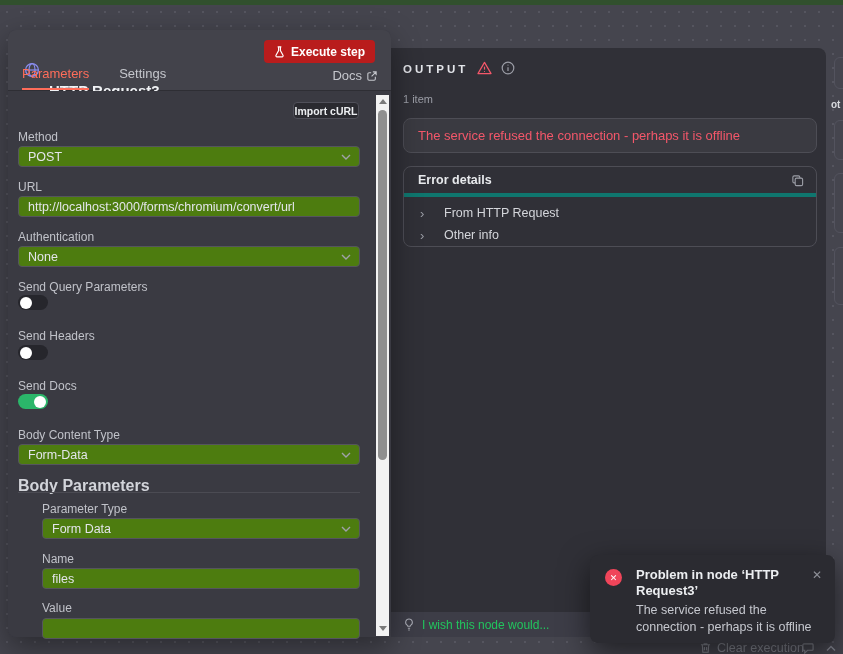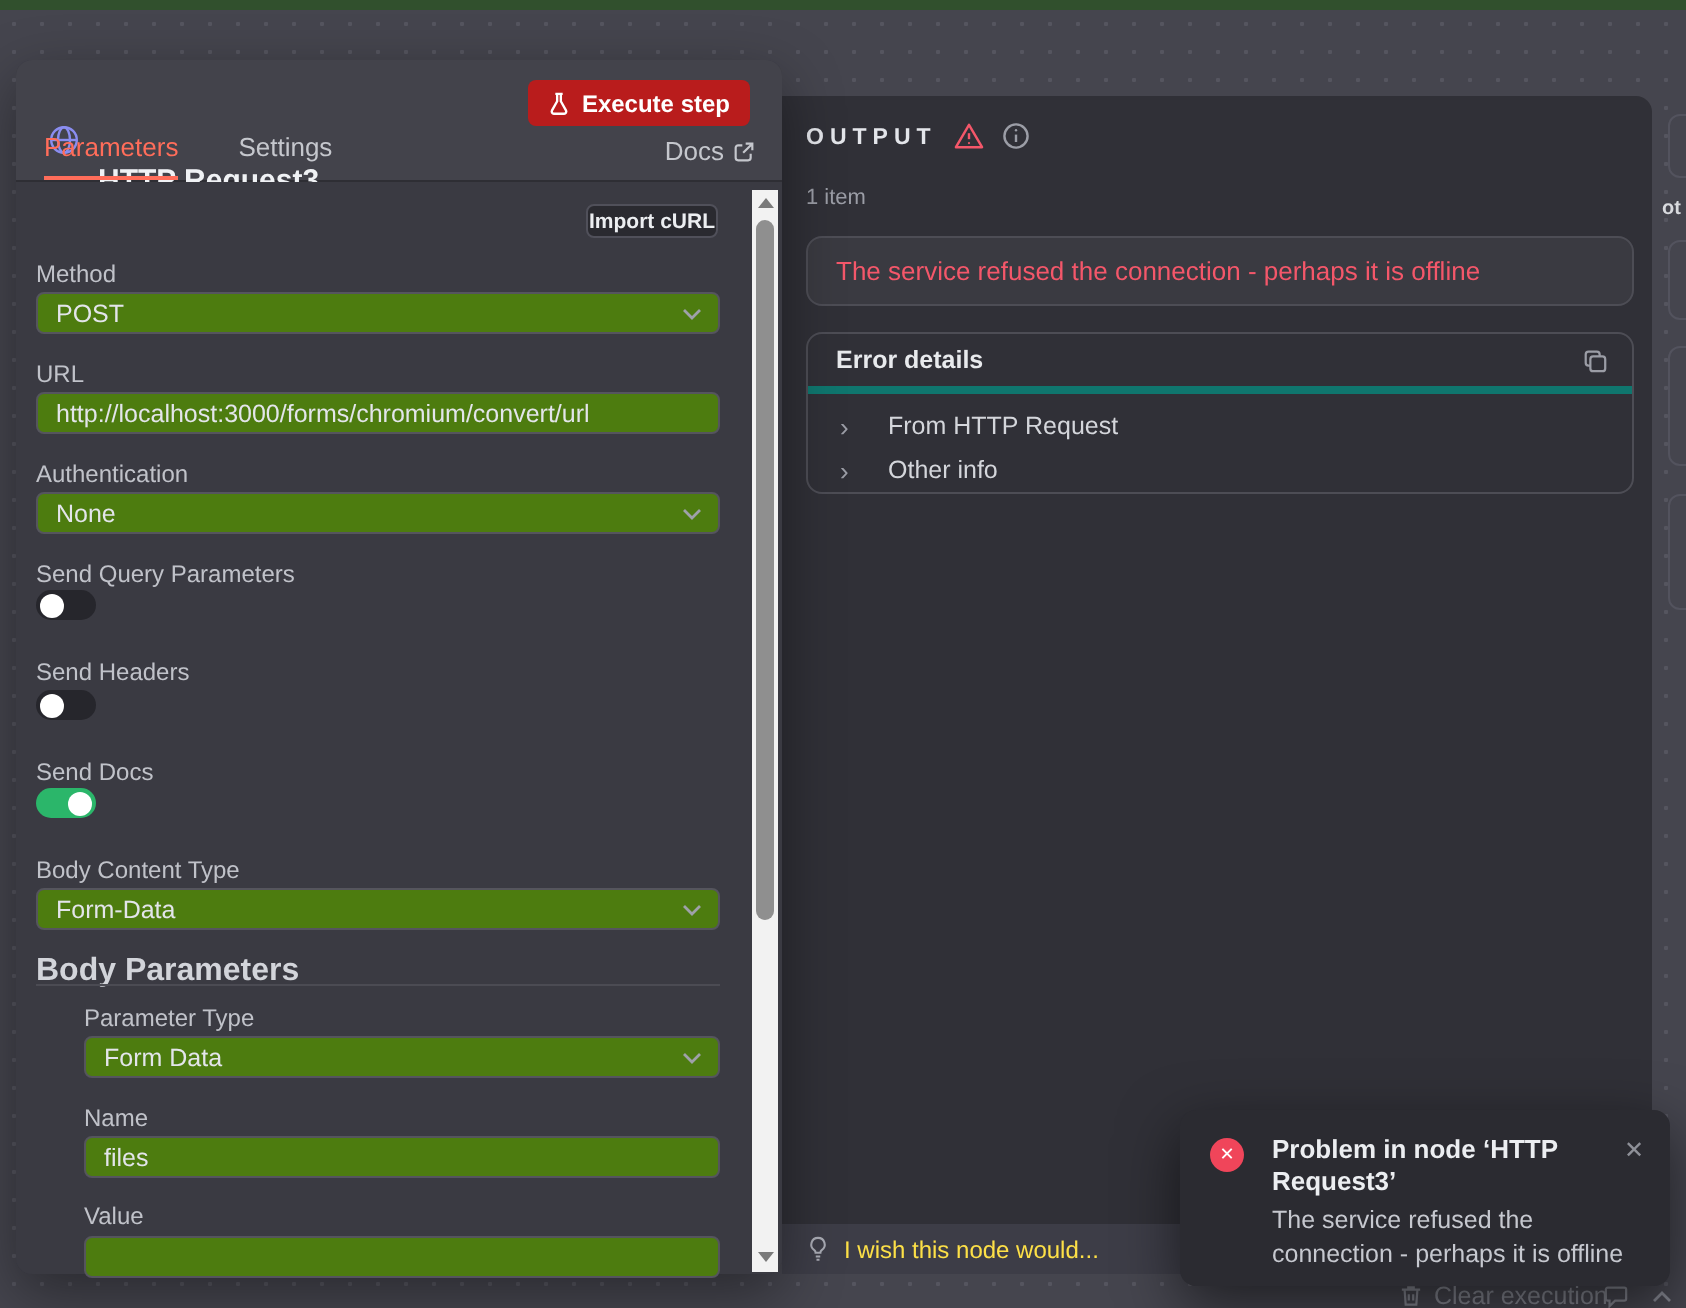--- a/index.html
+++ b/index.html
@@ -92,21 +92,21 @@
     border-bottom:4px solid #0f766e; display:flex; align-items:center; padding:0 12px 0 14px; }
   .dc-title { font-size:12.5px; font-weight:700; color:#e8eaed; flex:1; }
   .dc-row { position:absolute; left:0; width:100%; height:24px; display:flex; align-items:center;
     padding-left:16px; cursor:pointer; }
   .dc-chev { color:#9b9da6; font-size:13px; width:24px; }
   .dc-row-label { font-size:12.5px; color:#d4d6db; }
 
   
   .wish-bar { position:absolute; left:391px; top:612px; width:435px; height:25px;
     background:#3d3d47; border-radius:0 0 8px 0; display:flex; align-items:center; padding-left:13px; gap:8px; }
-  .wish-text { font-size:12px; color:#fde047; }
+  .wish-text { font-size:12px; color:#22c55e; }
 
   
   .toast { position:absolute; left:590px; top:555px; width:245px; height:88px;
     background:#2b2b31; border-radius:8px; box-shadow:0 10px 30px rgba(0,0,0,.55); }
   .toast-badge { position:absolute; left:15px; top:14px; width:17px; height:17px; border-radius:50%;
     background:#f0455a; color:#fff; font-size:9px; font-weight:700;
     display:flex; align-items:center; justify-content:center; }
   .toast-title { position:absolute; left:46px; top:12px; width:160px;
     font-size:13px; font-weight:700; color:#eceef1; line-height:16px; }
   .toast-close { position:absolute; right:13px; top:13px; color:#8e9098; font-size:12px; cursor:pointer; }

